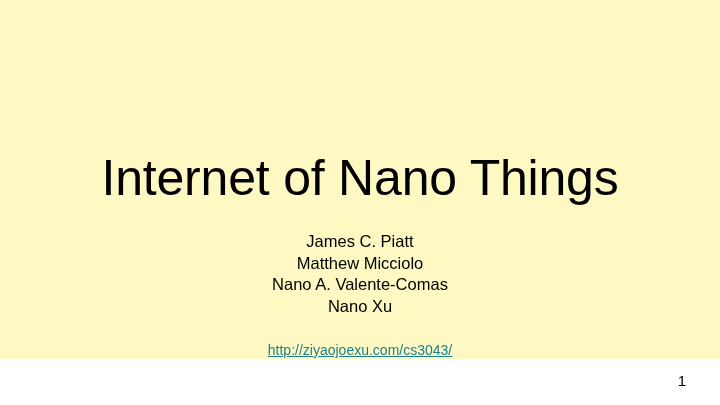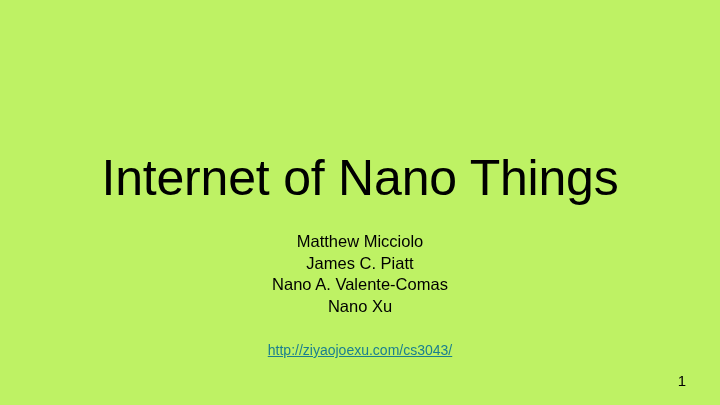--- a/index.html
+++ b/index.html
@@ -10,22 +10,22 @@
     width: 720px;
     height: 405px;
     background: #ffffff;
     font-family: "Liberation Sans", sans-serif;
     overflow: hidden;
   }
 
   #slide {
     position: relative;
     width: 720px;
-    height: 405px;
-    background: #bef264;
+    height: 359px;
+    background: #fef9c3;
     box-sizing: border-box;
   }
 
   #title-block {
     position: absolute;
     left: 0;
     top: 150px;
     width: 720px;
     text-align: center;
   }
@@ -95,22 +95,22 @@
 </head>
 <body>
 
 <div id="slide">
 
   <div id="title-block">
     <span id="slide-title">Internet of Nano Things</span>
   </div>
 
   <div id="authors-block">
+    <span class="author-line">James C. Piatt</span>
     <span class="author-line">Matthew Micciolo</span>
-    <span class="author-line">James C. Piatt</span>
     <span class="author-line">Nano A. Valente-Comas</span>
     <span class="author-line">Nano Xu</span>
   </div>
 
   <div id="link-block">
     <a id="site-link" href="#">http://ziyaojoexu.com/cs3043/</a>
   </div>
 
   <div id="page-number">1</div>
 

